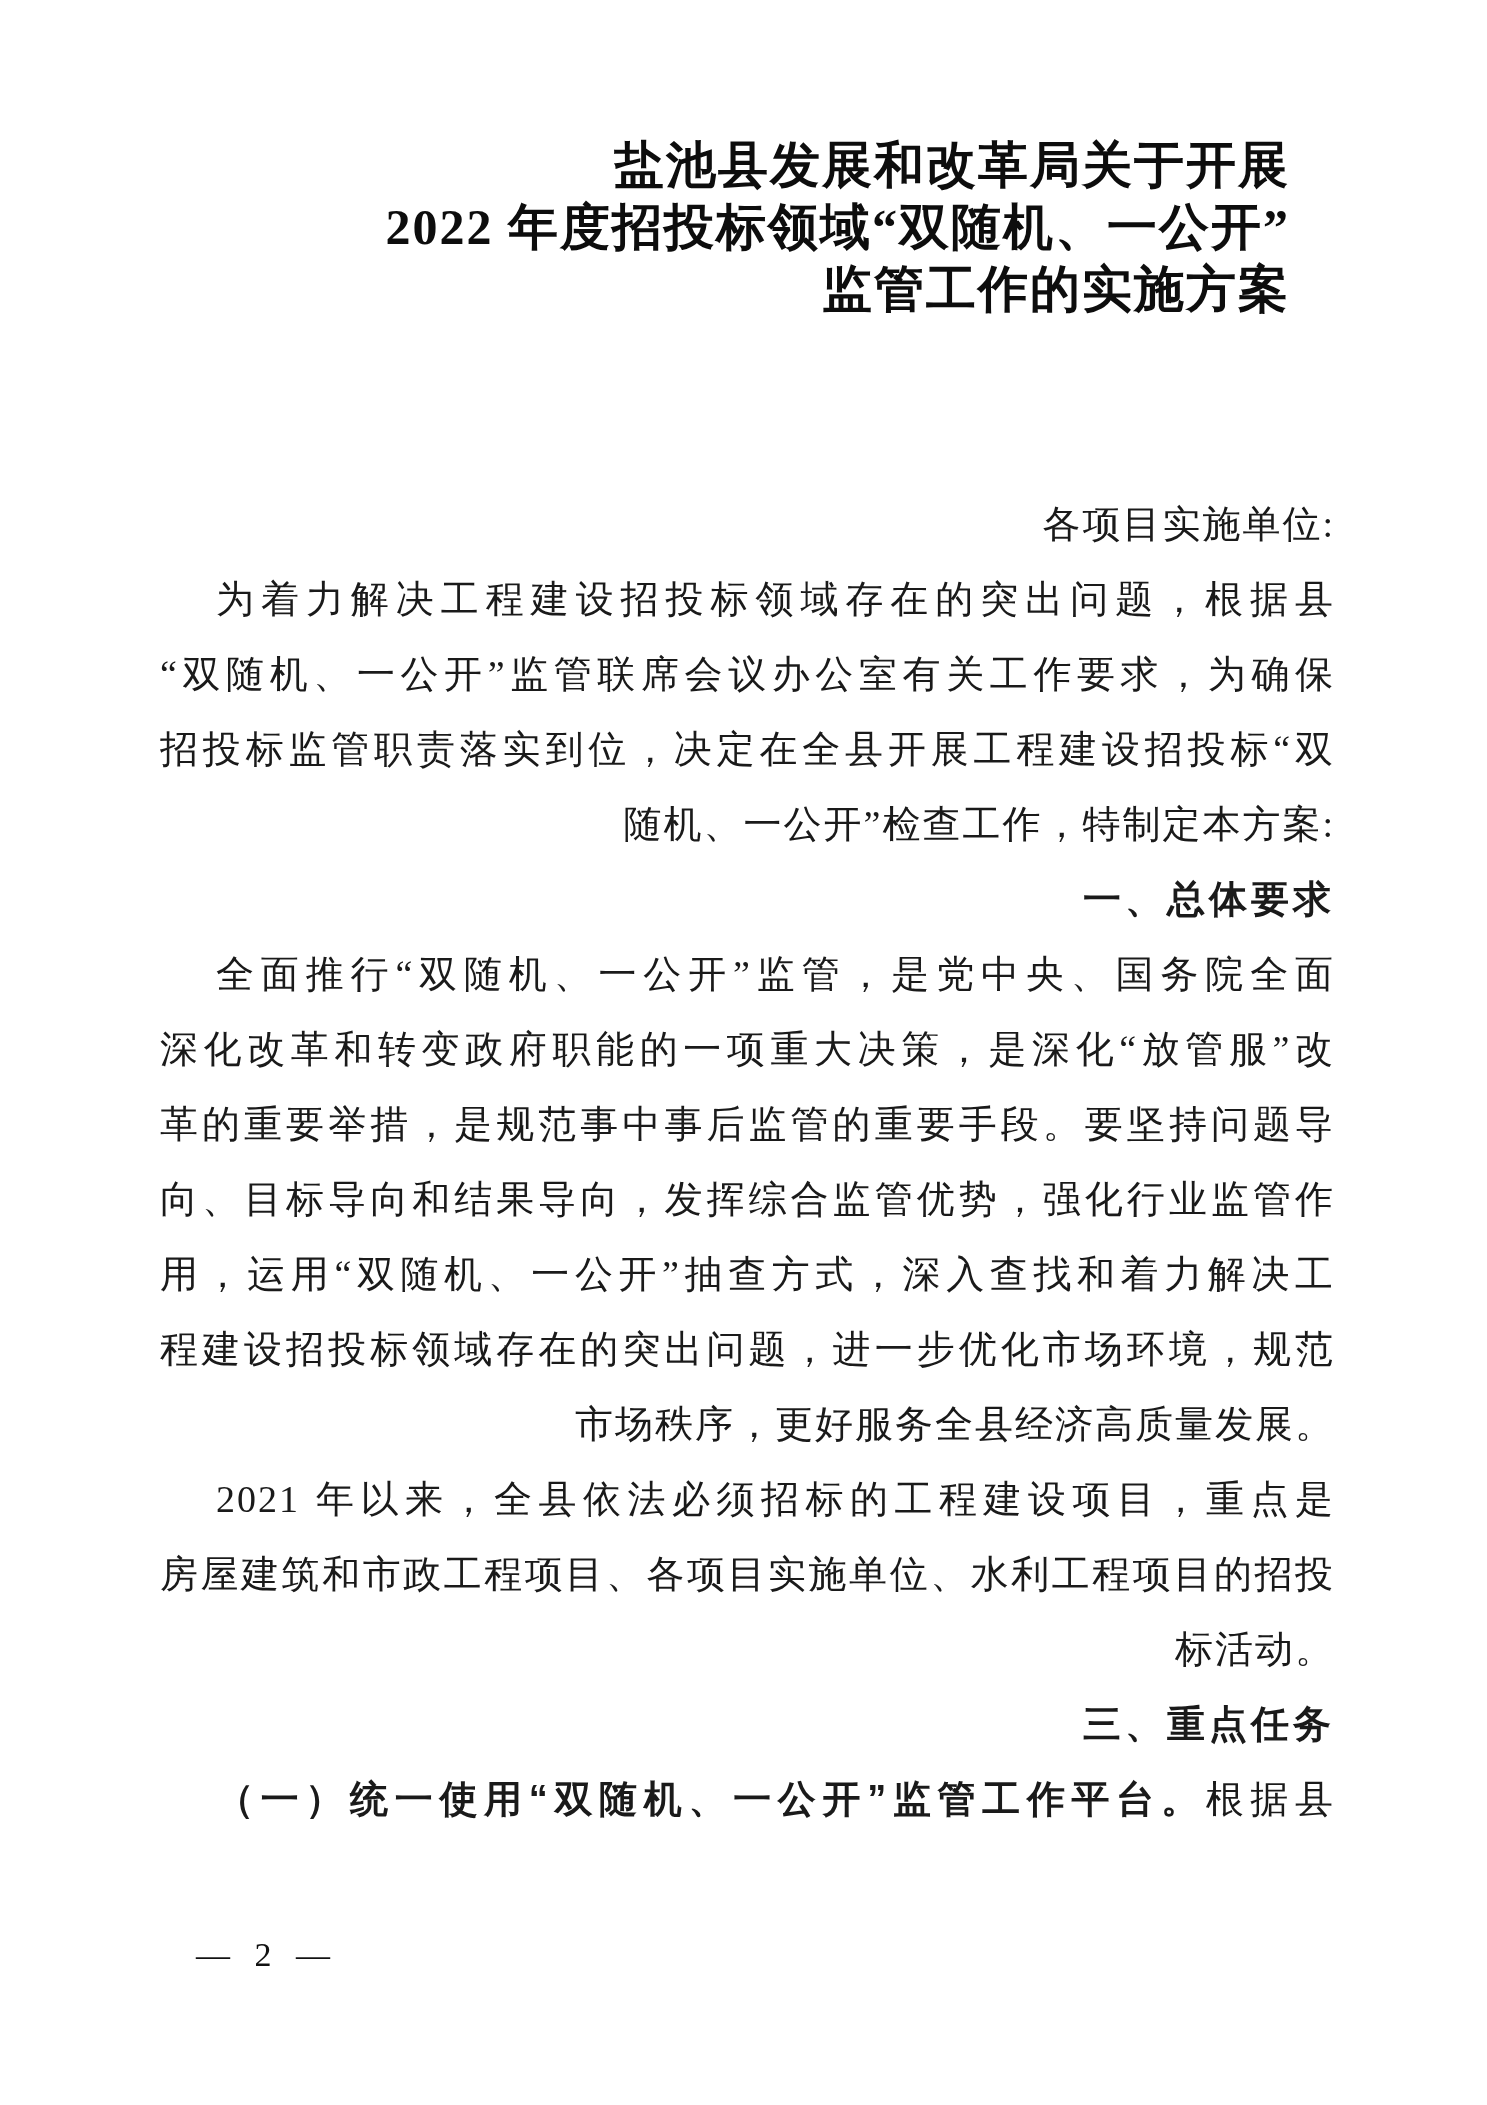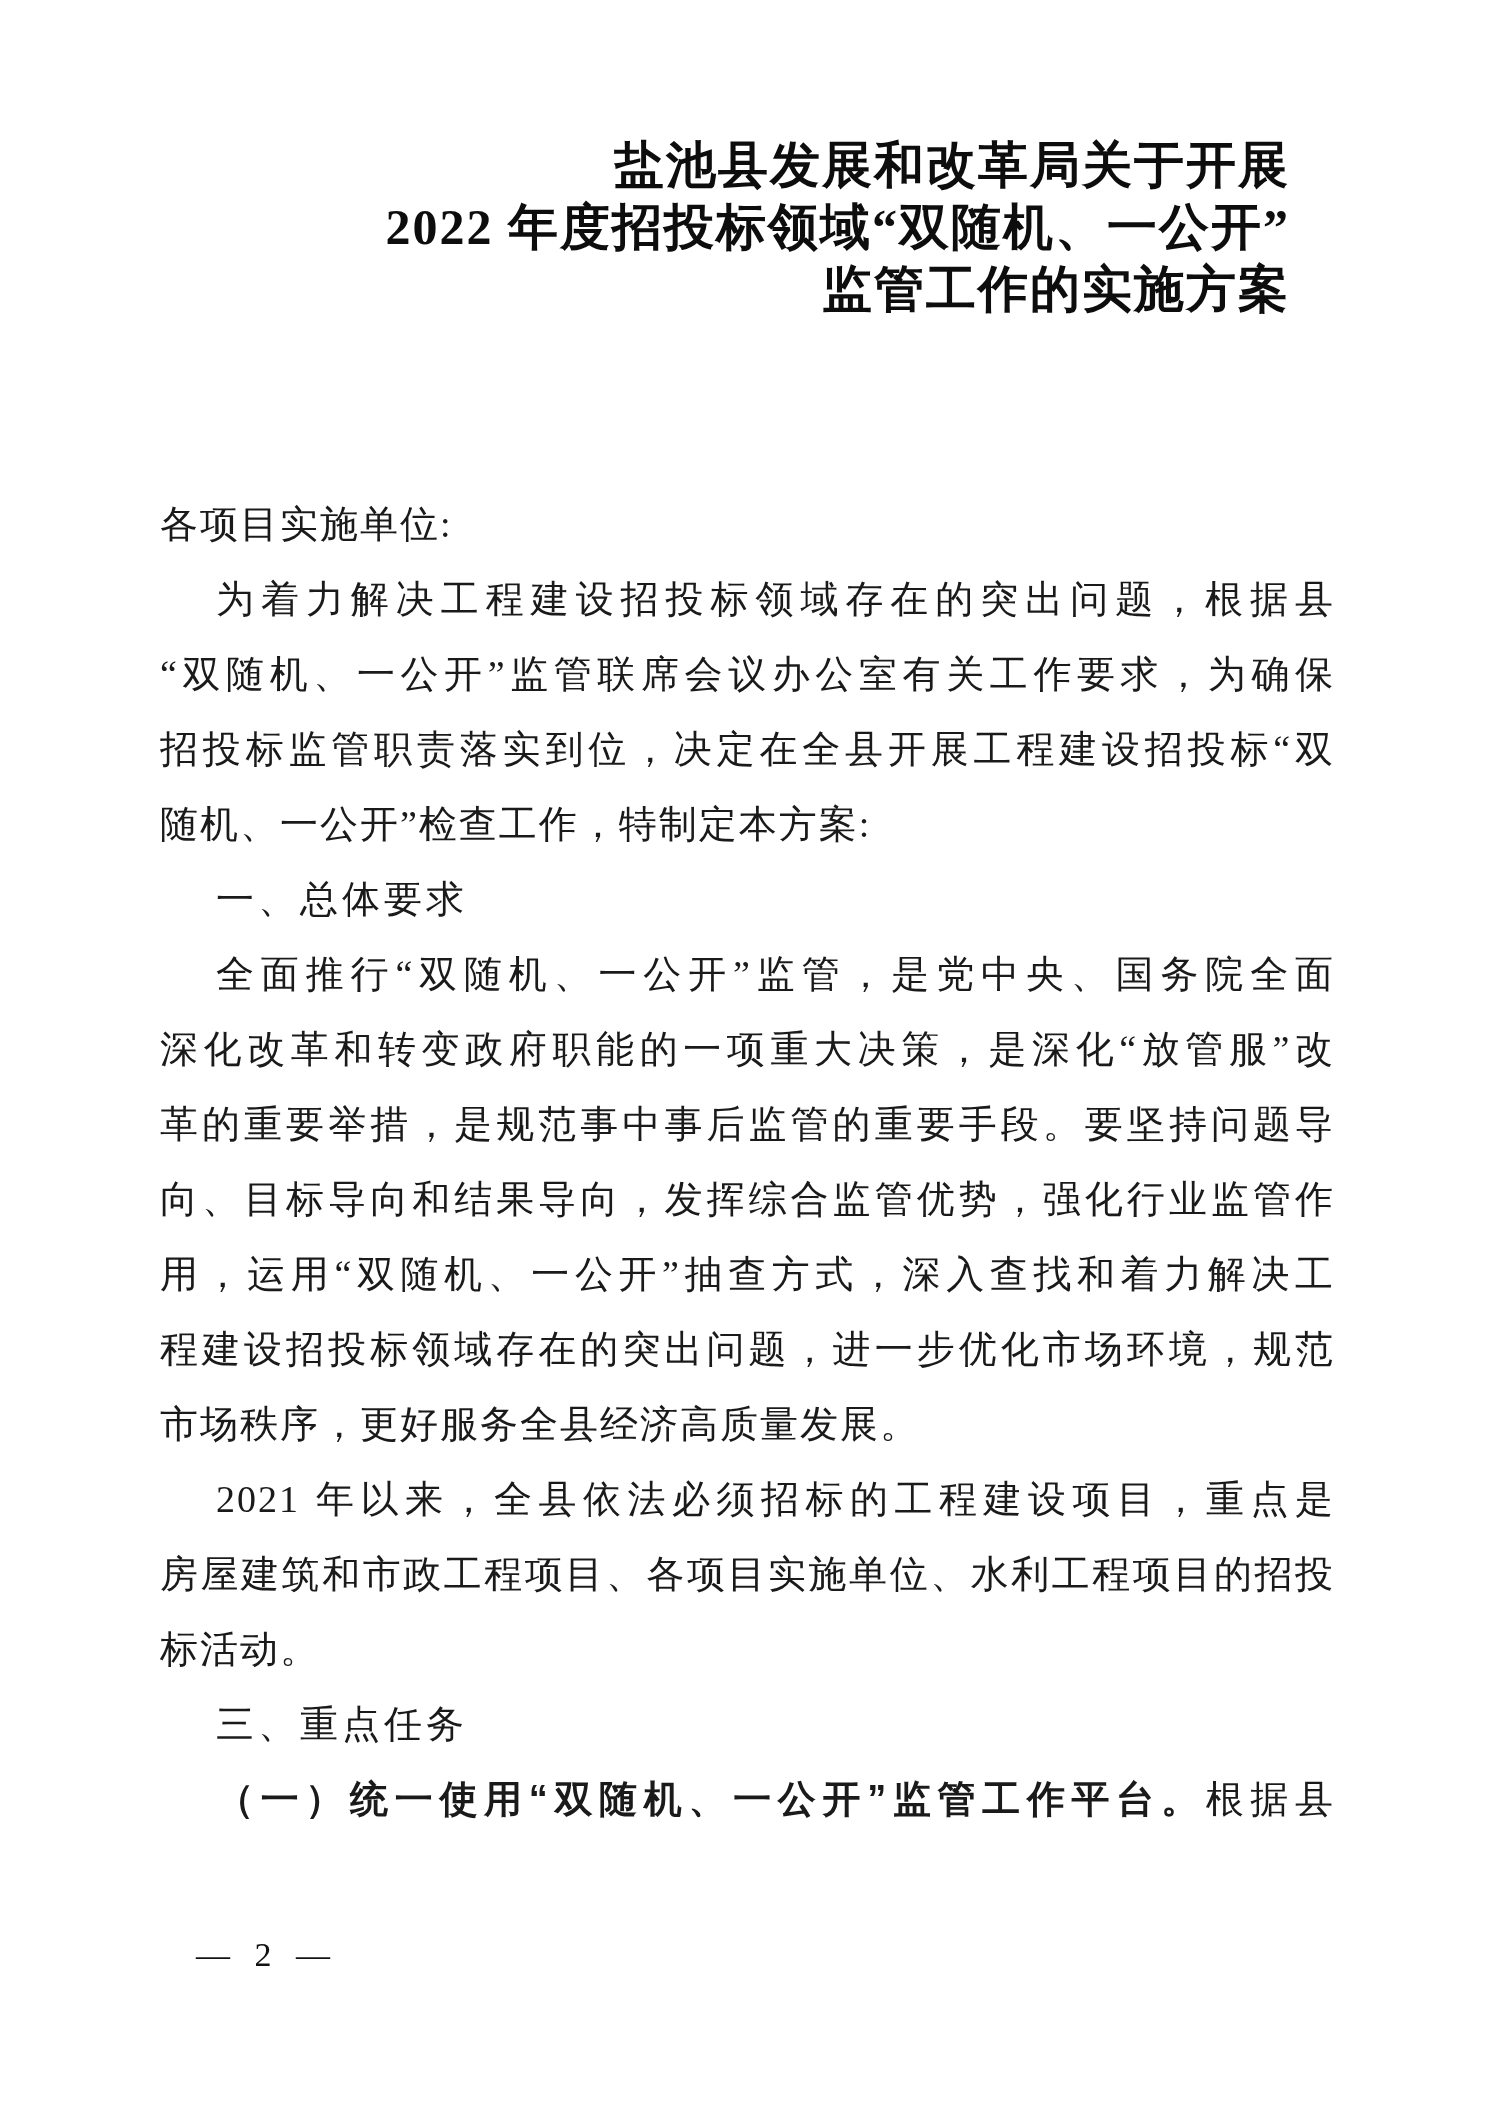--- a/index.html
+++ b/index.html
@@ -37,34 +37,35 @@
     width: 1175px;
     font-size: 38px;
     line-height: 75px;
     letter-spacing: 2px;
     color: #1a1a1a;
   }
   .ln {
     height: 75px;
     white-space: normal;
     overflow: visible;
+    text-align: right;
   }
   
   .full {
     text-align: justify;
     text-align-last: justify;
   }
   
   .ind {
     text-indent: 56px;
   }
   
   .hd {
     font-family: "Liberation Sans", sans-serif;
-    font-weight: 400;
+    font-weight: 700;
     letter-spacing: 4px;
   }
   .hd-inline {
     font-family: "Liberation Sans", sans-serif;
     font-weight: 700;
     margin-top: 36px;
   }
   
   .pagenum {
     position: absolute;

